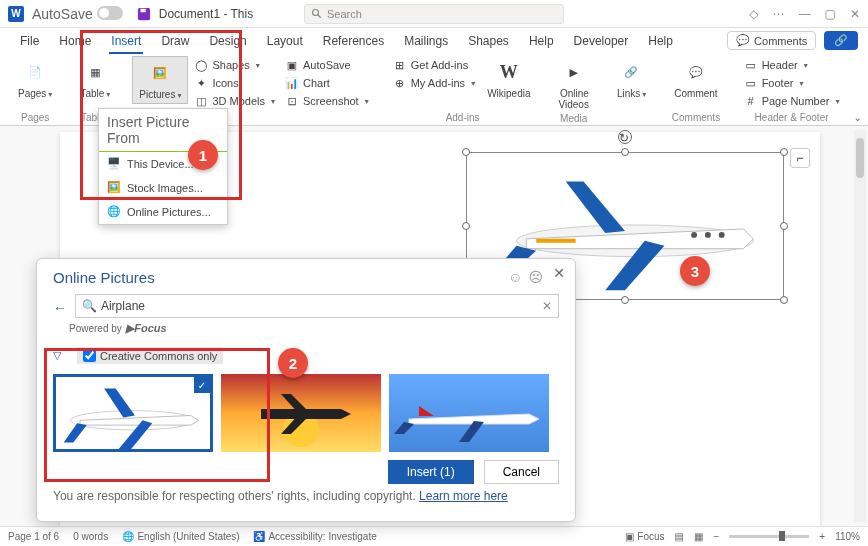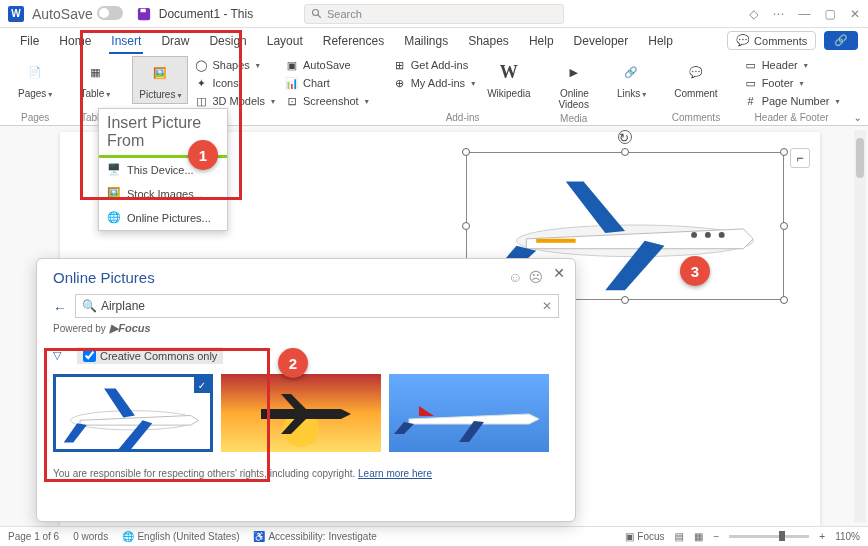--- a/index.html
+++ b/index.html
@@ -43,21 +43,21 @@
 .chev { font-size:8px; color:#666; margin-left:2px; }
 
 
 .highlight-box { position:absolute; border:3px solid #d92b2b; z-index:20; pointer-events:none; }
 
 
 .callout { position:absolute; width:30px; height:30px; background:#e74c3c; border-radius:50%; color:#fff; display:flex; align-items:center; justify-content:center; font-weight:bold; font-size:15px; z-index:30; box-shadow:0 2px 4px rgba(0,0,0,0.3); }
 
 
 .pic-dropdown { position:absolute; top:108px; left:98px; width:130px; background:#fff; border:1px solid #ccc; box-shadow:0 3px 8px rgba(0,0,0,0.2); z-index:15; font-size:11px; }
-.pic-dropdown .hdr { padding:5px 8px; color:#666; font-size:16px; border-bottom:3px solid #84cc16; }
+.pic-dropdown .hdr { padding:5px 8px; color:#666; font-size:14px; border-bottom:1px solid #84cc16; }
 .pic-dropdown .itm { padding:5px 8px 5px 8px; display:flex; align-items:center; gap:6px; }
 .pic-dropdown .itm .ico { width:14px; height:14px; }
 
 
 .ruler { height:16px; background:#fff; border-bottom:1px solid #e0e0e0; position:relative; margin:0 0 0 40px; font-size:8px; color:#888; display:flex; align-items:center; }
 .ruler .num { position:absolute; top:2px; }
 
 
 .doc-area { position:absolute; top:126px; left:0; right:0; bottom:20px; background:#f8f8f8; overflow:hidden; }
 .page { position:absolute; top:6px; left:60px; width:760px; height:900px; background:#fff; box-shadow:0 1px 4px rgba(0,0,0,0.15); }
@@ -78,33 +78,33 @@
 
 .dialog { position:absolute; top:258px; left:36px; width:540px; height:264px; background:#fff; border:1px solid #ccc; border-radius:6px; box-shadow:0 4px 16px rgba(0,0,0,0.2); z-index:12; padding:10px 16px 12px; display:flex; flex-direction:column; }
 .dlg-close { position:absolute; top:6px; right:10px; font-size:14px; color:#666; }
 .dlg-title { color:#2b579a; font-size:15px; margin-bottom:8px; }
 .dlg-smileys { position:absolute; top:10px; right:32px; display:flex; gap:6px; color:#999; font-size:14px; }
 .dlg-search-row { display:flex; align-items:center; gap:8px; margin-bottom:4px; }
 .back-arrow { color:#2b579a; font-size:14px; }
 .dlg-search { flex:1; height:24px; border:1px solid #ccc; padding:0 6px; display:flex; align-items:center; position:relative; }
 .dlg-search .mag { color:#888; margin-right:4px; }
 .dlg-search .clr { position:absolute; right:6px; color:#888; }
-.powered { font-size:10px; color:#666; margin-bottom:6px; display:flex; align-items:center; gap:4px; }
+.powered { font-size:10px; color:#666; margin-bottom:6px; display:flex; align-items:center; gap:4px;margin-left:16px; }
 .bing { font-weight:bold; font-style:italic; font-size:11px; }
 .filter-row { display:flex; align-items:center; gap:10px; margin:6px 0; font-size:11px; }
 .filter-icon { color:#2b579a; width:14px; }
 .cc-box { background:#e8e8e8; padding:2px 6px; display:flex; align-items:center; gap:4px; }
 .results { display:flex; gap:8px; margin-top:4px; }
 .result { width:160px; height:78px; position:relative; overflow:hidden; }
 .result.selected { border:3px solid #1a5cb0; }
 .result .check { position:absolute; top:0; right:0; width:16px; height:16px; background:#1a5cb0; color:#fff; font-size:10px; display:flex; align-items:center; justify-content:center; }
 .dlg-buttons { display:flex; gap:10px; justify-content:flex-end; margin-top:8px; }
 .btn { padding:4px 18px; font-size:12px; border:1px solid #ccc; background:#fff; }
 .btn.primary { background:#1a5cb0; color:#fff; border-color:#1a5cb0; }
-.disclaimer { font-size:10px; color:#666; margin-top:16px; }
+.disclaimer { font-size:12px; color:#666; margin-top:5px; }
 .disclaimer a { color:#2b579a; text-decoration:underline; }
 
 
 .statusbar { position:absolute; bottom:0; left:0; right:0; height:20px; background:#fff; border-top:1px solid #e0e0e0; display:flex; align-items:center; padding:0 8px; font-size:10px; color:#666; gap:14px; }
 .statusbar .right { margin-left:auto; display:flex; align-items:center; gap:10px; }
 .zoom-slider { width:80px; height:3px; background:#ccc; position:relative; }
 .zoom-slider::after { content:""; position:absolute; width:6px; height:10px; background:#666; top:-4px; left:50px; }
 
 
 .vscroll { position:absolute; right:2px; top:130px; bottom:24px; width:12px; background:#f0f0f0; }
@@ -409,20 +409,24 @@
     </div>
     <div class="result" style="background:linear-gradient(#6af,#48d);">
       <svg viewBox="0 0 160 78">
           <path d="M20 45 L140 40 L150 45 L140 50 L20 50Z" fill="#fff" stroke="#ddd"></path>
           <path d="M30 42 L30 32 L45 42Z" fill="#c22"></path>
           <path d="M15 48 L5 60 L15 60 L25 50Z" fill="#224488"></path>
           <path d="M85 47 L70 68 L80 68 L95 48Z" fill="#224488"></path>
         </svg>
     </div>
   </div>
+  <div class="dlg-buttons">
+    <button class="btn primary">Insert (1)</button>
+    <button class="btn">Cancel</button>
+  </div>
   <div class="disclaimer">
     <span>You are responsible for respecting others' rights, including copyright.</span> <a href="#">Learn more here</a>
   </div>
 </div>
 
 <div class="highlight-box" style="top:30px; left:80px; width:162px; height:170px;"></div>
 <div class="highlight-box" style="top:348px; left:44px; width:226px; height:134px;"></div>
 
 <div class="callout" style="top:140px; left:188px;">1</div>
 <div class="callout" style="top:348px; left:278px;">2</div>

